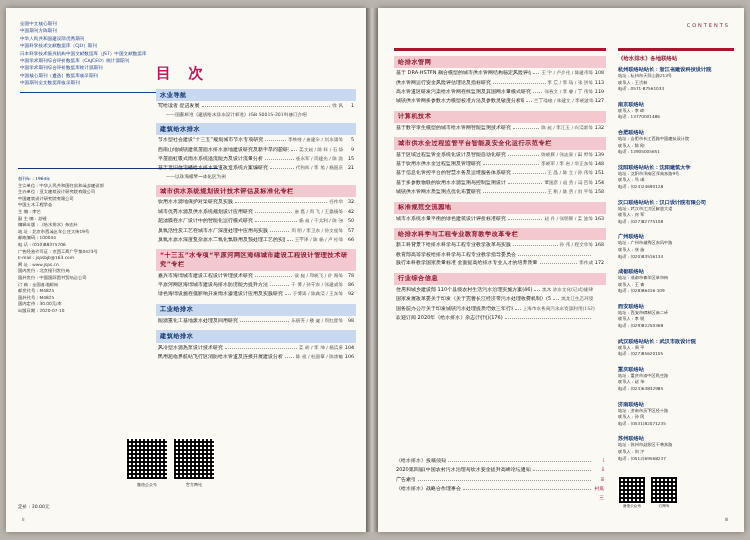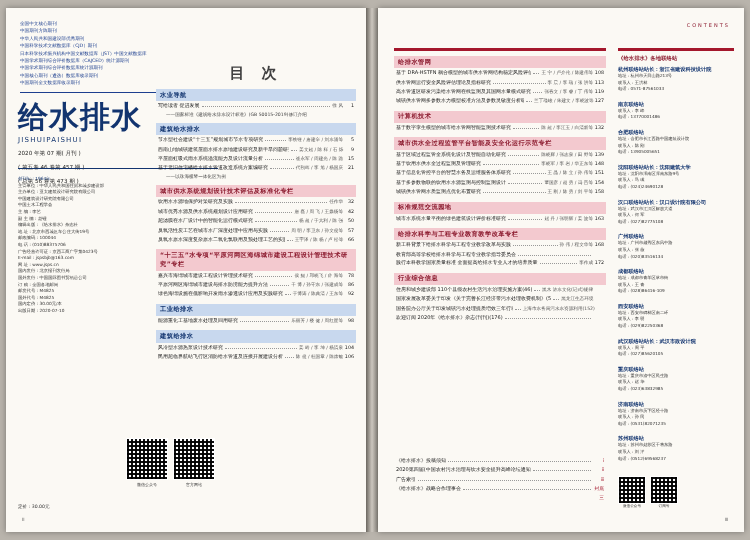--- a/index.html
+++ b/index.html
@@ -33,22 +33,22 @@
   .qrwrap{position:absolute;left:120px;top:430px;display:flex;gap:5px;}
   .qr{width:40px;height:40px;background:
       repeating-linear-gradient(0deg,#111 0 2px,#fff 2px 4px),
       repeating-linear-gradient(90deg,#111 0 2px,transparent 2px 4px);
       background-blend-mode:multiply;border:1px solid #fff;}
   .qrcap{font-size:4px;color:#333;text-align:center;width:42px;margin-top:2px;}
   .price{position:absolute;left:12px;top:496px;font-size:4.6px;color:#333;}
   
   .toc{position:absolute;left:150px;top:12px;width:200px;}
   .toc-title{font-family:"DejaVu Serif","Liberation Serif",serif;
-      font-size:15px;font-weight:bold;color:#404040;letter-spacing:6px;
-      text-align:center;margin:44px 0 6px 0;}
+      font-size:15px;font-weight:bold;color:#be185d;letter-spacing:6px;
+      text-align:left;margin:44px 0 6px 0;}
   .sect{margin-top:5px;}
   .sect-hd{background:#c8d8ee;color:#12346f;font-size:6.2px;font-weight:bold;
       padding:1.6px 4px;letter-spacing:.5px;}
   .sect-hd.pink{background:#f3c9cf;color:#8c1b2f;}
   .entry{display:flex;align-items:baseline;font-size:5px;color:#222;
       line-height:8.4px;padding:0 2px;}
   .entry .t{flex:0 1 auto;white-space:nowrap;overflow:hidden;}
   .entry .dots{flex:1 1 auto;border-bottom:1px dotted #999;margin:0 2px 1.5px 2px;min-width:6px;}
   .entry .a{color:#555;white-space:nowrap;font-size:4.6px;}
   .entry .p{width:11px;text-align:right;color:#222;font-size:4.8px;}
@@ -84,27 +84,20 @@
       <div class="line">中华人民共和国建设部优秀期刊</div>
       <div class="line">中国科学技术文献数据库（CJD）期刊</div>
       <div class="line">日本科学技术振兴机构中国文献数据库（JST）中国文献数据库</div>
       <div class="line">中国学术期刊综合评价数据库（CAJCED）统计源期刊</div>
       <div class="line">中国学术期刊综合评价数据库统计源期刊</div>
       <div class="line">中国核心期刊（遴选）数据库收录期刊</div>
       <div class="line">中国期刊全文数据库收录期刊</div>
     </div>
     <div class="lp-rule"></div>
 
-    <div class="masthead">
-      <div class="cn">给水排水</div>
-      <div class="py">JISHUIPAISHUI</div>
-      <div class="iss">2020 年第 07 期( 月刊 )</div>
-      <div class="iss">( 第五卷 46 卷第 457 期 )</div>
-      <div class="iss">( 总第 56 卷第 473 期 )</div>
-    </div>
     <div class="masthead-rule"></div>
 
     <div class="colophon">
       <div class="hd">创刊年：1964年</div>
       <div>主管单位：中华人民共和国住房和城乡建设部</div>
       <div>主办单位：亚太建筑设计研究院有限公司</div>
       <div>中国建筑设计研究院有限公司</div>
       <div>中国土木工程学会</div>
       <div>主  编：李艺</div>
       <div>副 主 编：赵锂</div>

